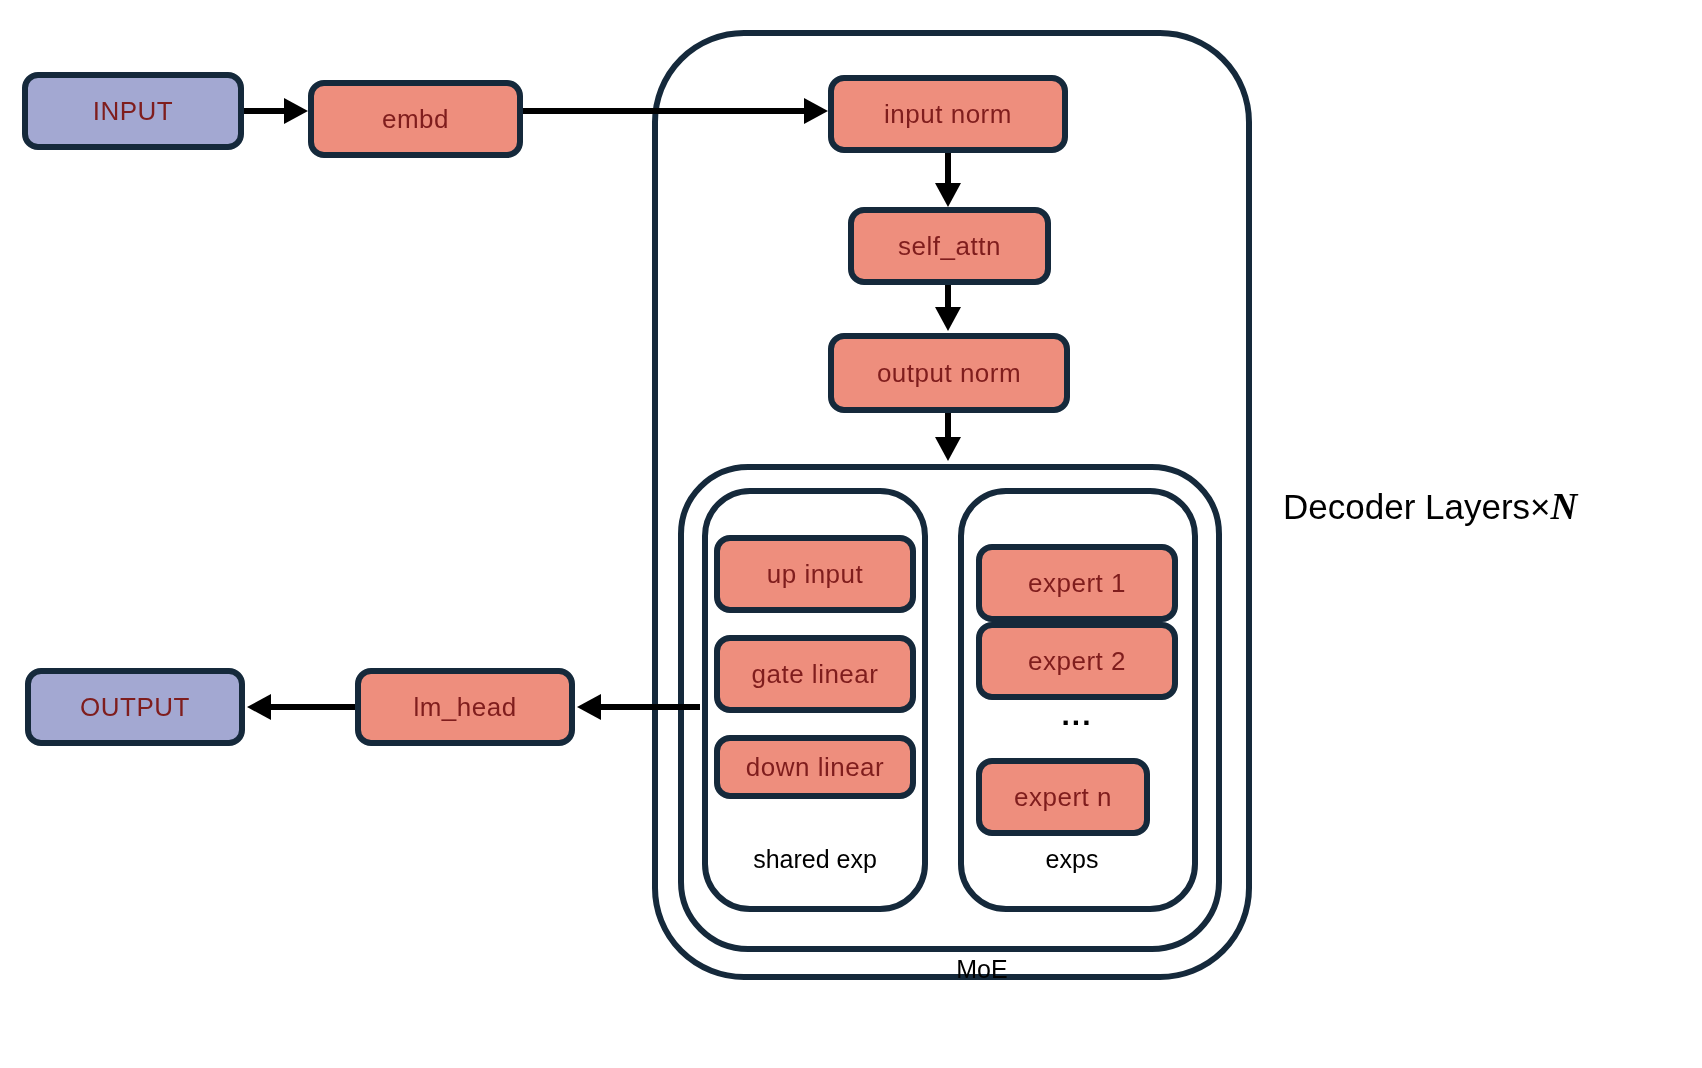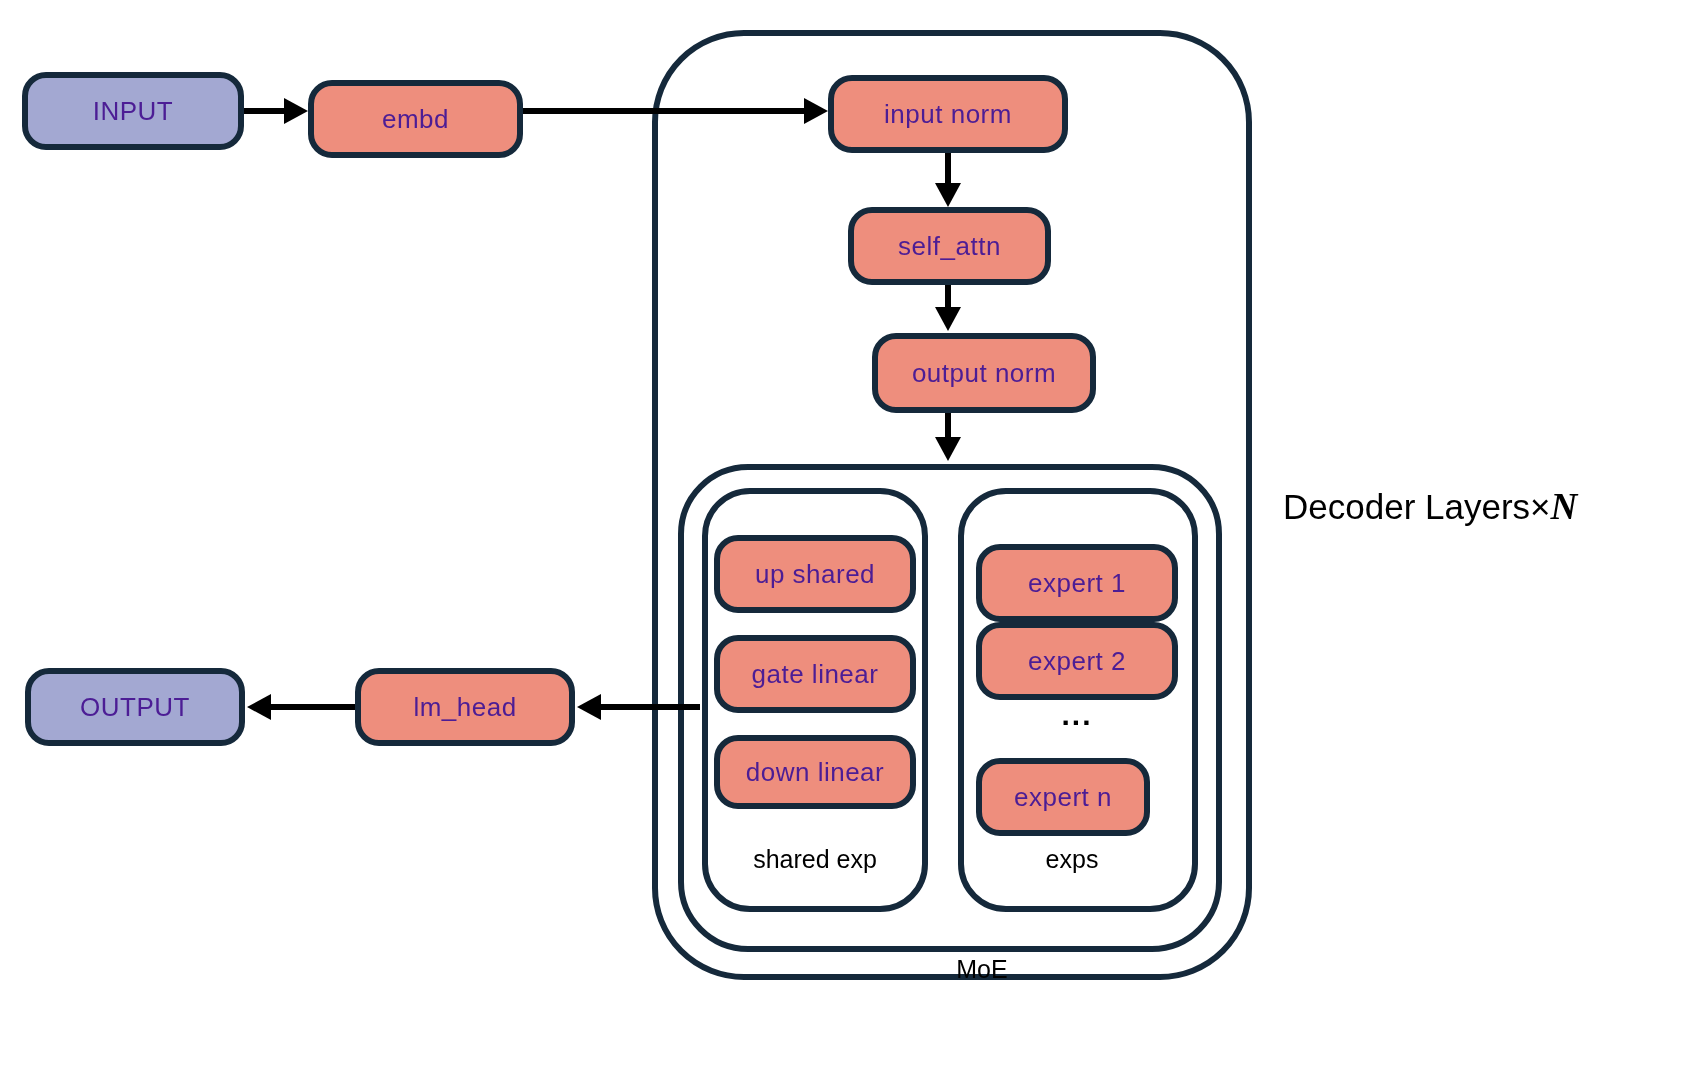--- a/index.html
+++ b/index.html
@@ -13,25 +13,25 @@
     width: 1702px;
     height: 1068px;
     background: #ffffff;
     overflow: hidden;
   }
   
   .node {
     position: absolute;
     box-sizing: border-box;
     border: 6px solid #15293B;
-    border-radius: 24px;
+    border-radius: 16px;
     display: flex;
     align-items: center;
     justify-content: center;
-    color: #4c1d95;
+    color: #7f1d1d;
     font-size: 26px;
     font-weight: 500;
     letter-spacing: 0.5px;
     z-index: 5;
   }
   .salmon { background: #EE8E7D; }
   .purple { background: #A3A8D2; }
 
   
   .container {
@@ -155,33 +155,33 @@
   </div>
 
   <div class="node salmon" style="left:828px; top:75px; width:240px; height:78px;">
     <span>input norm</span>
   </div>
 
   <div class="node salmon" style="left:848px; top:207px; width:203px; height:78px;">
     <span>self_attn</span>
   </div>
 
-  <div class="node salmon" style="left:872px; top:333px; width:224px; height:80px;">
+  <div class="node salmon" style="left:828px; top:333px; width:242px; height:80px;">
     <span>output norm</span>
   </div>
 
   <div class="node salmon" style="left:714px; top:535px; width:202px; height:78px;">
-    <span>up shared</span>
+    <span>up input</span>
   </div>
 
   <div class="node salmon" style="left:714px; top:635px; width:202px; height:78px;">
     <span>gate linear</span>
   </div>
 
-  <div class="node salmon" style="left:714px; top:735px; width:202px; height:74px;">
+  <div class="node salmon" style="left:714px; top:735px; width:202px; height:64px;">
     <span>down linear</span>
   </div>
 
   <div class="node salmon" style="left:976px; top:544px; width:202px; height:78px;">
     <span>expert 1</span>
   </div>
 
   <div class="node salmon" style="left:976px; top:622px; width:202px; height:78px;">
     <span>expert 2</span>
   </div>

